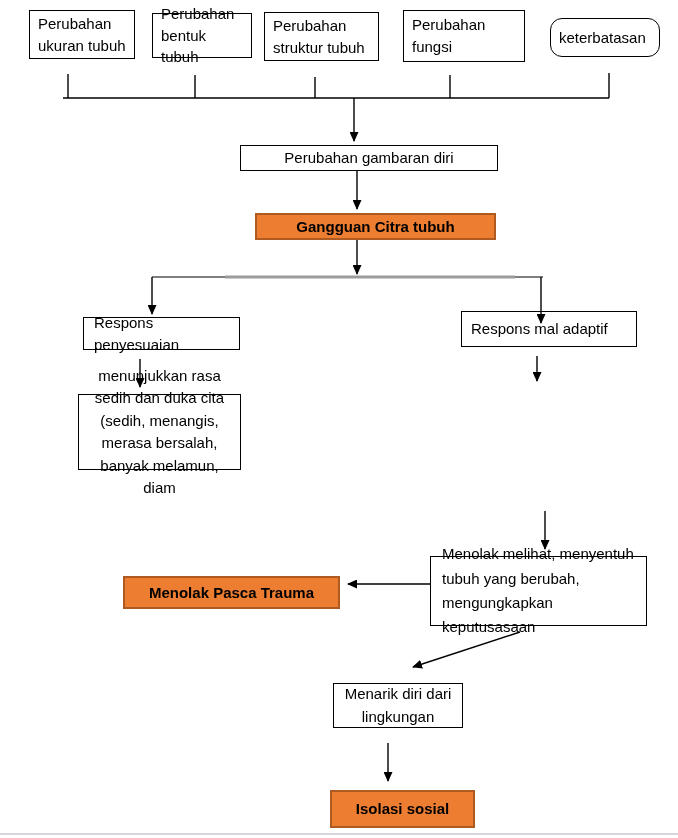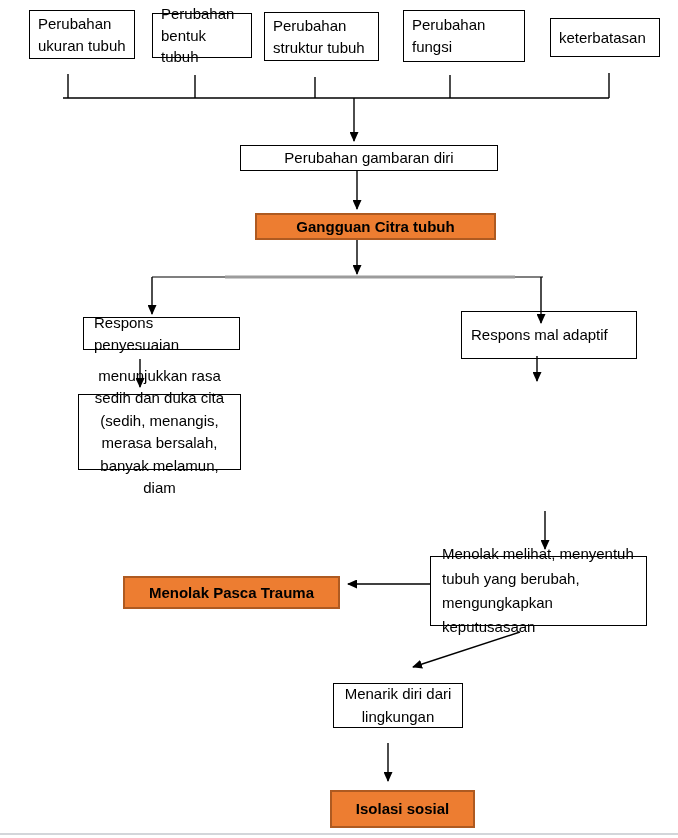--- a/index.html
+++ b/index.html
@@ -40,36 +40,36 @@
 bentuk tubuh</span>
   </div>
   <div class="node left" style="left:264px;top:12px;width:115px;height:49px;">
     <span class="txt">Perubahan
 struktur tubuh</span>
   </div>
   <div class="node left" style="left:403px;top:10px;width:122px;height:52px;">
     <span class="txt">Perubahan
 fungsi</span>
   </div>
-  <div class="node left" style="left:550px;top:18px;width:110px;height:39px;">
+  <div class="node left" style="left:550px;top:18px;width:110px;height:39px;border-radius:12px;">
     <span class="txt">keterbatasan</span>
   </div>
 
   <div class="node center" style="left:240px;top:145px;width:258px;height:26px;">
     <span class="txt">Perubahan gambaran diri</span>
   </div>
 
   <div class="node center accent" style="left:255px;top:213px;width:241px;height:27px;">
     <span class="txt">Gangguan Citra tubuh</span>
   </div>
 
   <div class="node left" style="left:63px;top:317px;width:157px;height:33px;padding-left:10px;margin-left:20px;">
     <span class="txt">Respons penyesuaian</span>
   </div>
-  <div class="node left" style="left:461px;top:311px;width:176px;height:48px;padding-left:9px;justify-content:center;">
+  <div class="node left" style="left:461px;top:311px;width:176px;height:36px;padding-left:9px;justify-content:center;">
     <span class="txt">Respons mal adaptif</span>
   </div>
 
   <div class="node center lh-mid" style="left:70px;top:394px;width:163px;height:76px;margin-left:8px;">
     <span class="txt">menunjukkan rasa
 sedih dan duka cita
 (sedih, menangis,
 merasa bersalah,
 banyak melamun, diam</span>
   </div>

